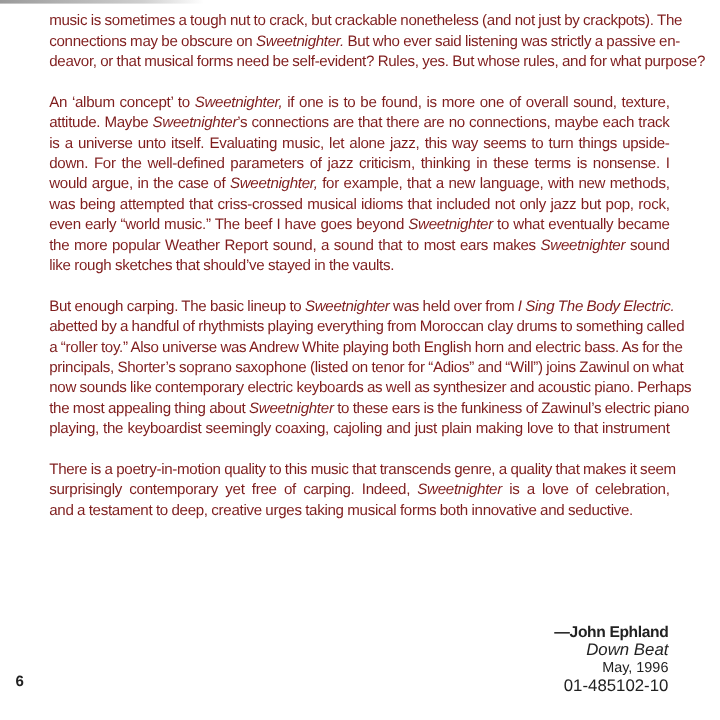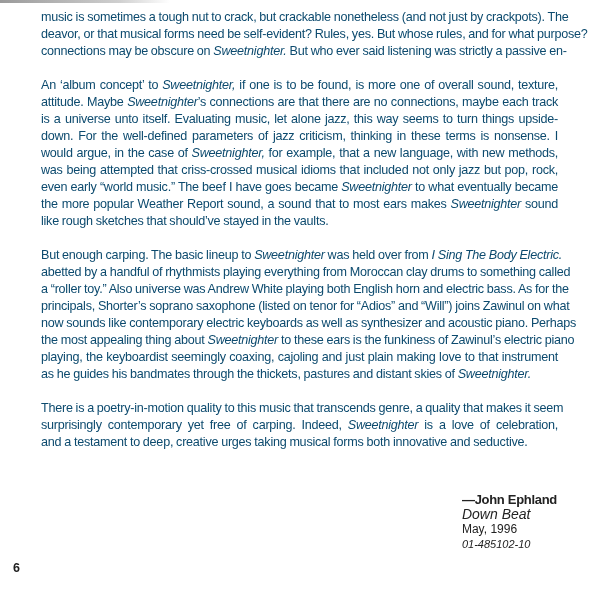--- a/index.html
+++ b/index.html
@@ -4,71 +4,70 @@
 <style>
   html, body { margin: 0; padding: 0; background: #ffffff; }
   body { width: 600px; height: 600px; position: relative; overflow: hidden; }
   .topshade {
     position: absolute; left: 0; top: 0; width: 170px; height: 3px;
     background: linear-gradient(to right, #9a9a9a, #cfcfcf 70%, rgba(255,255,255,0));
   }
   .page {
     position: absolute; left: 41px; top: 9px; width: 517px;
     font-family: "Liberation Sans", sans-serif;
-    font-size: 12.6px; line-height: 17px; color: #0c4a6e;
+    font-size: 12.6px; line-height: 17px; color: #7f1d1d;
     letter-spacing: -0.25px; word-spacing: -0.3px;
   }
   .para { margin: 0 0 17px 0; text-align: justify; }
   .para .ln { display: block; text-align: justify; text-align-last: justify; white-space: nowrap; }
   .para .ln.last { text-align-last: left; }
   i { font-style: italic; }
   .sig {
-    position: absolute; right: 43px; top: 492px; 
+    position: absolute; right: 43px; top: 519px; text-align: right;
     font-family: "Liberation Sans", sans-serif; color: #222;
   }
   .sig .author { font-weight: bold; font-size: 13px; line-height: 15px; letter-spacing: -0.3px; }
   .sig .pub { font-style: italic; font-size: 14px; line-height: 15px; }
   .sig .date { font-size: 12px; line-height: 15px; }
-  .sig .code { font-size: 11px; line-height: 13px; margin-top: 1px; font-style: italic; }
+  .sig .code { font-size: 14px; line-height: 13px; margin-top: 1px; }
   .pagenum {
     position: absolute; left: 13px; top: 561px;
     font-family: "Liberation Sans", sans-serif; font-weight: bold; font-size: 12.5px; color: #222;
   }
 </style>
 </head>
 <body>
 
 <div class="topshade"></div>
 
 <div class="page" id="page">
     <p class="para">
       <span class="ln"><span>music is sometimes a tough nut to crack, but crackable nonetheless (and not just by crackpots). The</span></span>
+      <span class="ln"><span>connections may be obscure on </span><i>Sweetnighter.</i><span> But who ever said listening was strictly a passive en-</span></span>
       <span class="ln last"><span>deavor, or that musical forms need be self-evident? Rules, yes. But whose rules, and for what purpose?</span></span>
-      <span class="ln"><span>connections may be obscure on </span><i>Sweetnighter.</i><span> But who ever said listening was strictly a passive en-</span></span>
     </p>
     <p class="para">
       <span class="ln"><span>An ‘album concept’ to </span><i>Sweetnighter,</i><span> if one is to be found, is more one of overall sound, texture,</span></span>
       <span class="ln"><span>attitude. Maybe </span><i>Sweetnighter</i><span>’s connections are that there are no connections, maybe each track</span></span>
       <span class="ln"><span>is a universe unto itself. Evaluating music, let alone jazz, this way seems to turn things upside-</span></span>
       <span class="ln"><span>down. For the well-defined parameters of jazz criticism, thinking in these terms is nonsense. I</span></span>
       <span class="ln"><span>would argue, in the case of </span><i>Sweetnighter,</i><span> for example, that a new language, with new methods,</span></span>
       <span class="ln"><span>was being attempted that criss-crossed musical idioms that included not only jazz but pop, rock,</span></span>
-      <span class="ln"><span>even early “world music.” The beef I have goes became </span><i>Sweetnighter</i><span> to what eventually became</span></span>
+      <span class="ln"><span>even early “world music.” The beef I have goes beyond </span><i>Sweetnighter</i><span> to what eventually became</span></span>
       <span class="ln"><span>the more popular Weather Report sound, a sound that to most ears makes </span><i>Sweetnighter</i><span> sound</span></span>
       <span class="ln last"><span>like rough sketches that should’ve stayed in the vaults.</span></span>
     </p>
     <p class="para">
       <span class="ln"><span>But enough carping. The basic lineup to </span><i>Sweetnighter</i><span> was held over from </span><i>I Sing The Body Electric.</i></span>
       <span class="ln"><span>abetted by a handful of rhythmists playing everything from Moroccan clay drums to something called</span></span>
       <span class="ln"><span>a “roller toy.” Also universe was Andrew White playing both English horn and electric bass. As for the</span></span>
       <span class="ln"><span>principals, Shorter’s soprano saxophone (listed on tenor for “Adios” and “Will”) joins Zawinul on what</span></span>
       <span class="ln"><span>now sounds like contemporary electric keyboards as well as synthesizer and acoustic piano. Perhaps</span></span>
       <span class="ln"><span>the most appealing thing about </span><i>Sweetnighter</i><span> to these ears is the funkiness of Zawinul’s electric piano</span></span>
       <span class="ln"><span>playing, the keyboardist seemingly coaxing, cajoling and just plain making love to that instrument</span></span>
-      <span class="ln last"><span>as he guides his bandmates through the thickets, pastures and distant skies of </span><i>Sweetnighter.</i></span>
     </p>
     <p class="para">
       <span class="ln"><span>There is a poetry-in-motion quality to this music that transcends genre, a quality that makes it seem</span></span>
       <span class="ln"><span>surprisingly contemporary yet free of carping. Indeed, </span><i>Sweetnighter</i><span> is a love of celebration,</span></span>
       <span class="ln last"><span>and a testament to deep, creative urges taking musical forms both innovative and seductive.</span></span>
     </p>
   </div>
 
 <div class="sig">
   <div class="author">—John Ephland</div>

